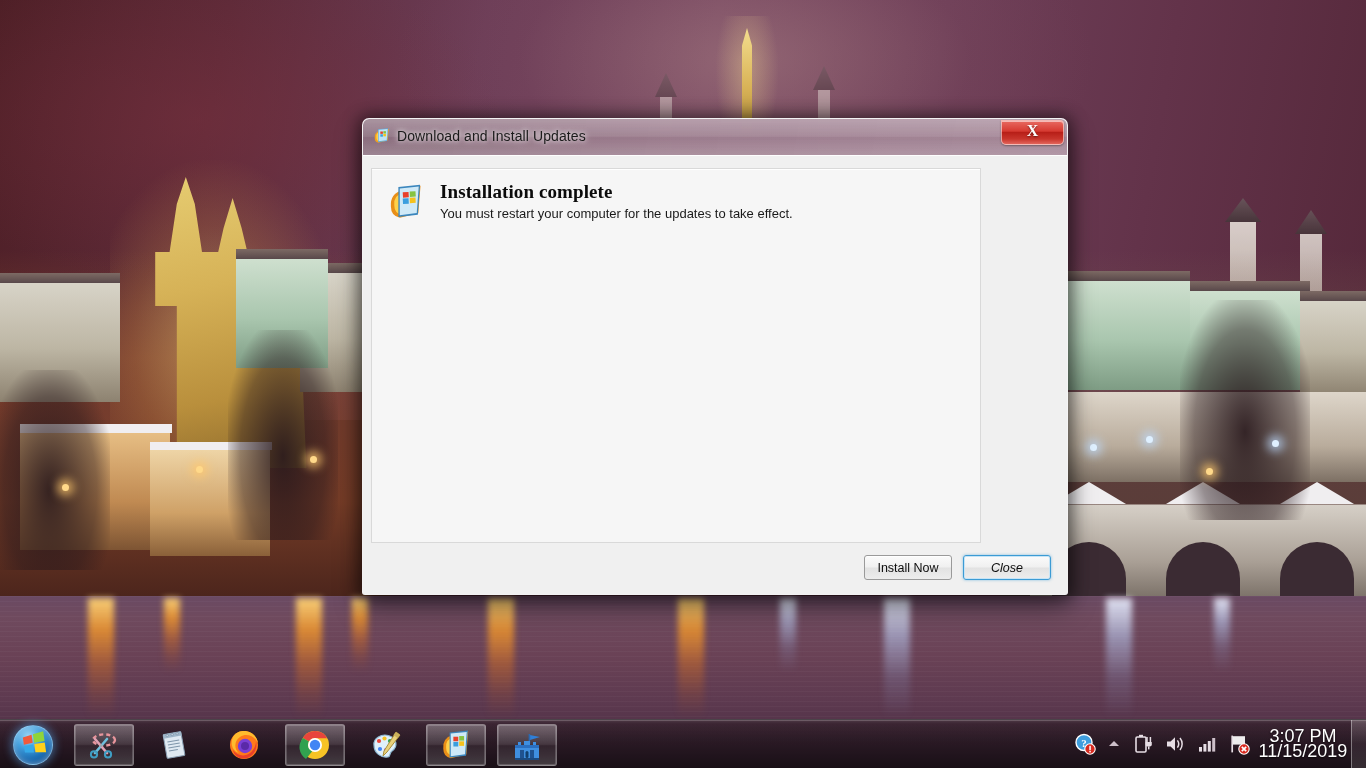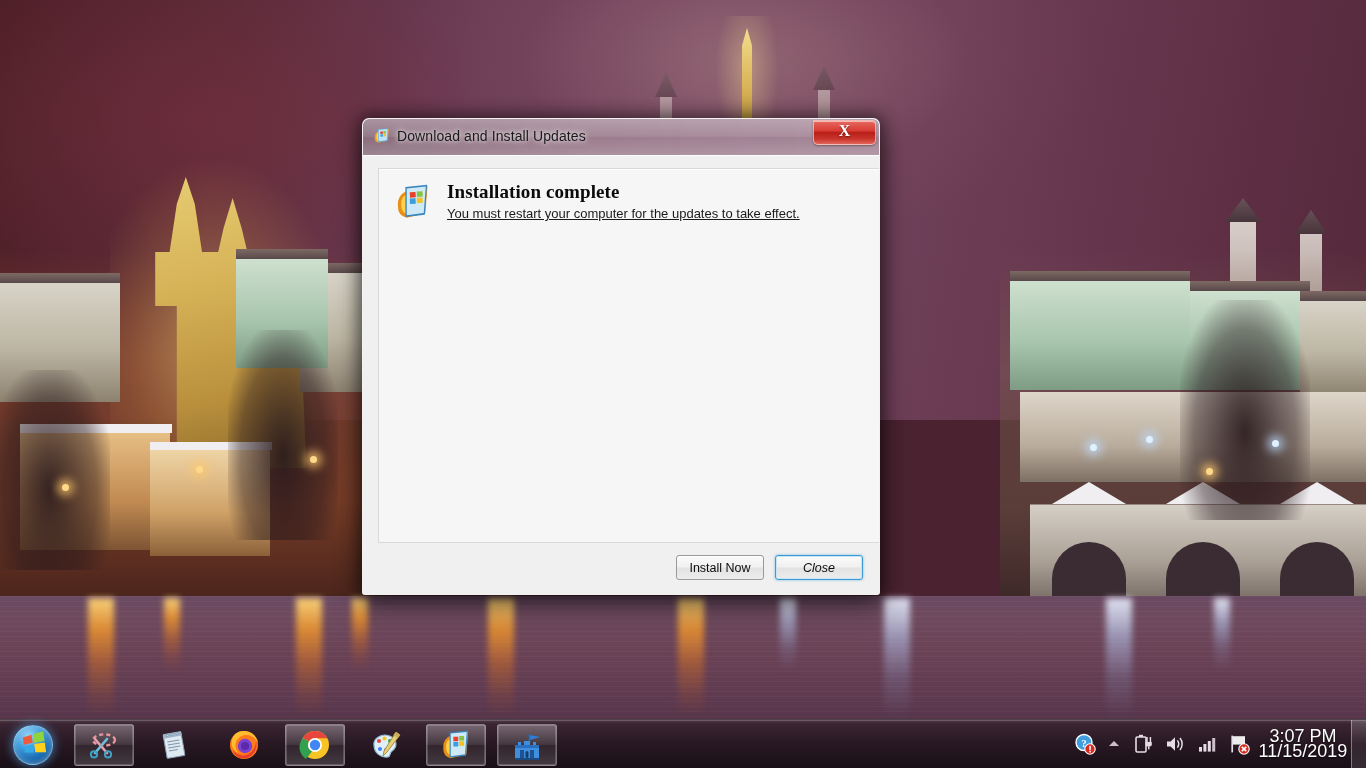--- a/index.html
+++ b/index.html
@@ -124,21 +124,21 @@
     position: absolute; width: 7px; height: 7px; border-radius: 50%;
     background: #ffd98a;
     box-shadow: 0 0 10px 5px rgba(255,200,110,.75);
   }
   .lamp.cool { background: #dff0ff; box-shadow: 0 0 10px 5px rgba(190,220,255,.7); }
 
   
   #dialog {
     position: absolute;
     left: 362px; top: 118px;
-    width: 518px; height: 477px;
+    width: 706px; height: 477px;
     box-sizing: border-box;
     border: 1px solid rgba(255,255,255,.45);
     border-radius: 7px 7px 3px 3px;
     background: rgba(236,236,238,0.97);
     box-shadow: 0 0 16px 4px rgba(0,0,0,.45), 0 12px 28px rgba(0,0,0,.38);
     overflow: hidden;
   }
   .titlebar {
     position: relative;
     height: 36px;
@@ -181,21 +181,21 @@
 
   .dlg-body {
     position: absolute;
     left: 0; top: 36px; right: 0; bottom: 0;
     background: #f0f0f0;
     border-top: 1px solid rgba(255,255,255,.9);
   }
 
   .panel {
     position: absolute;
-    left: 15px; top: 12px;
+    left: 8px; top: 12px;
     width: 610px; height: 375px;
     box-sizing: border-box;
     background: #f6f6f6;
     border: 1px solid #d9d9d9;
     box-shadow: inset 0 1px 0 #ffffff;
   }
 
   .content-head {
     position: absolute;
     left: 16px; top: 12px;
@@ -209,21 +209,20 @@
     font-size: 19px;
     font-weight: bold;
     color: #0b0b0b;
     margin: 0 0 3px 0;
     letter-spacing: .1px;
   }
   .head-sub {
     font-size: 13px;
     color: #1a1a1a;
     margin: 0;
-    text-decoration: underline;
   }
 
   .btn-row {
     position: absolute;
     right: 16px; bottom: 14px;
     display: flex;
     gap: 11px;
   }
   .btn {
     box-sizing: border-box;

